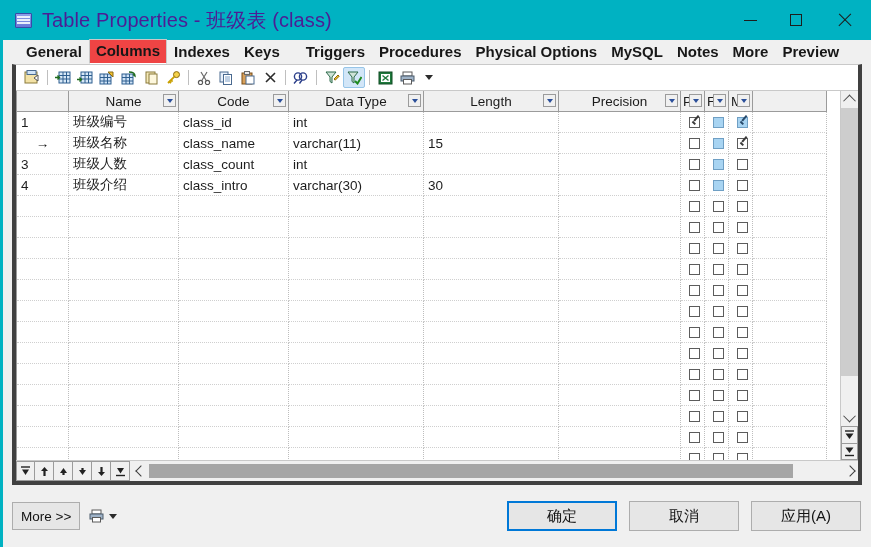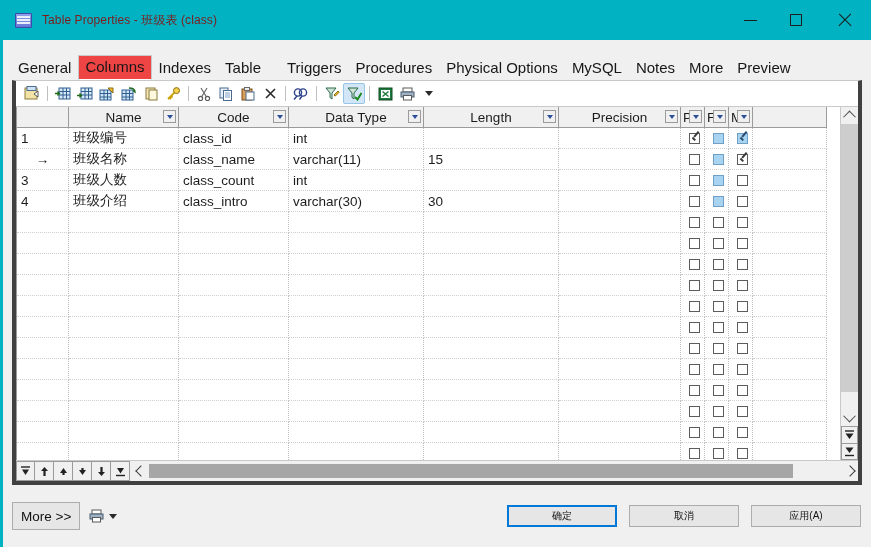--- a/index.html
+++ b/index.html
@@ -25,41 +25,42 @@
   }
   .title-icon{
     width:17px;height:15px;margin-left:12px;margin-right:10px;
     background:linear-gradient(#8f9fe8,#6878d8);
     border:1px solid #3a4aa8;border-radius:1px;
     display:flex;flex-direction:column;justify-content:space-between;
     padding:2px 1px 1px 1px;box-sizing:border-box;
   }
   .title-icon i{display:block;height:3px;background:#e9eefc;margin:0 0 1px 0;}
   .title-text{
-    font-size:12px;color:#7f1d1d;letter-spacing:.1px;white-space:nowrap;
+    font-size:20px;color:#4c1d95;letter-spacing:.1px;white-space:nowrap;
   }
   .wincontrols{position:absolute;right:0;top:0;height:40px;display:flex;}
   .winbtn{
     width:46px;height:40px;display:flex;align-items:center;justify-content:center;
     position:relative;
   }
   .winbtn .gmin{display:block;width:13px;height:1px;background:#1d1d1d;}
   .winbtn .gmax{display:block;width:12px;height:12px;border:1.4px solid #1d1d1d;box-sizing:border-box;}
   .winbtn .gcloseA,.winbtn .gcloseB{
     position:absolute;width:17px;height:1.4px;background:#1d1d1d;left:50%;top:50%;
   }
   .winbtn .gcloseA{transform:translate(-50%,-50%) rotate(45deg);}
   .winbtn .gcloseB{transform:translate(-50%,-50%) rotate(-45deg);}
   .winbtn.close{width:52px;}
 
   
   .tabstrip{
-    flex:none;height:40px;background:#f0f0f0;
-    display:flex;align-items:flex-end;padding-left:8px;
+    flex:none;height:24px;background:#f0f0f0;
+    display:flex;align-items:flex-end;padding-left:16px;
     position:relative;
+    font-weight:bold;
   }
   .tab{
     font-size:15px;color:#171717;padding:1px 6px 3px 6px;
     line-height:19px;white-space:nowrap;cursor:default;
     background:transparent;border:1px solid transparent;border-bottom:none;
   }
   .tab.sel{
     background:#ef4444;border:1px solid #c8c8c8;border-bottom:1px solid #fff;
     position:relative;z-index:3;
   }
@@ -172,22 +173,22 @@
   .chevh{width:7px;height:7px;border-left:1.7px solid #3d3d3d;border-top:1.7px solid #3d3d3d;}
   .chevh.lt{transform:rotate(-45deg);}
   .chevh.rt{transform:rotate(135deg);}
 
   
   .footer{
     flex:none;height:62px;display:flex;align-items:center;
     padding:0 10px 0 9px;background:#f0f0f0;position:relative;
   }
   .btn{
-    height:22px;min-width:104px;background:#e6e6e6;border:1px solid #adadad;
-    font-size:10px;color:#121212;display:flex;align-items:center;justify-content:center;
+    height:30px;min-width:104px;background:#e6e6e6;border:1px solid #adadad;
+    font-size:15px;color:#121212;display:flex;align-items:center;justify-content:center;
     box-sizing:border-box;cursor:default;
   }
   .btn.more{min-width:60px;height:28px;font-size:13.5px;padding:0 8px;}
   .btn.primary{border:2px solid #0078d7;background:#e6e6e6;}
   .spacer{flex:1 1 auto;}
   .footbtns{display:flex;gap:12px;}
   .footbtns .btn{min-width:110px;}
   .printbox{display:flex;align-items:center;gap:5px;margin-left:9px;}
   .caret-sm{
     width:0;height:0;border-left:4px solid transparent;border-right:4px solid transparent;
@@ -217,21 +218,21 @@
         <span class="gcloseA"></span>
           <span class="gcloseB"></span>
       </div>
     </div>
   </div>
 
   <div class="tabstrip">
     <div class="tab">General</div>
     <div class="tab sel">Columns</div>
     <div class="tab">Indexes</div>
-    <div class="tab">Table</div>
+    <div class="tab">Keys</div>
     <div class="tab gapL">Triggers</div>
     <div class="tab">Procedures</div>
     <div class="tab">Physical Options</div>
     <div class="tab">MySQL</div>
     <div class="tab">Notes</div>
     <div class="tab">More</div>
     <div class="tab">Preview</div>
   </div>
 
   <div class="panel">

